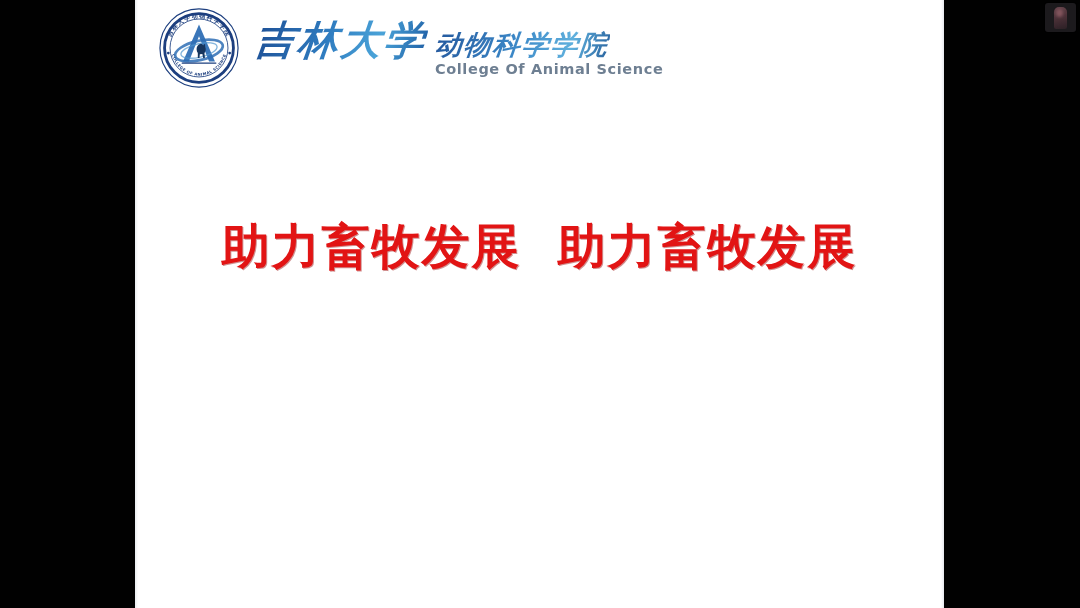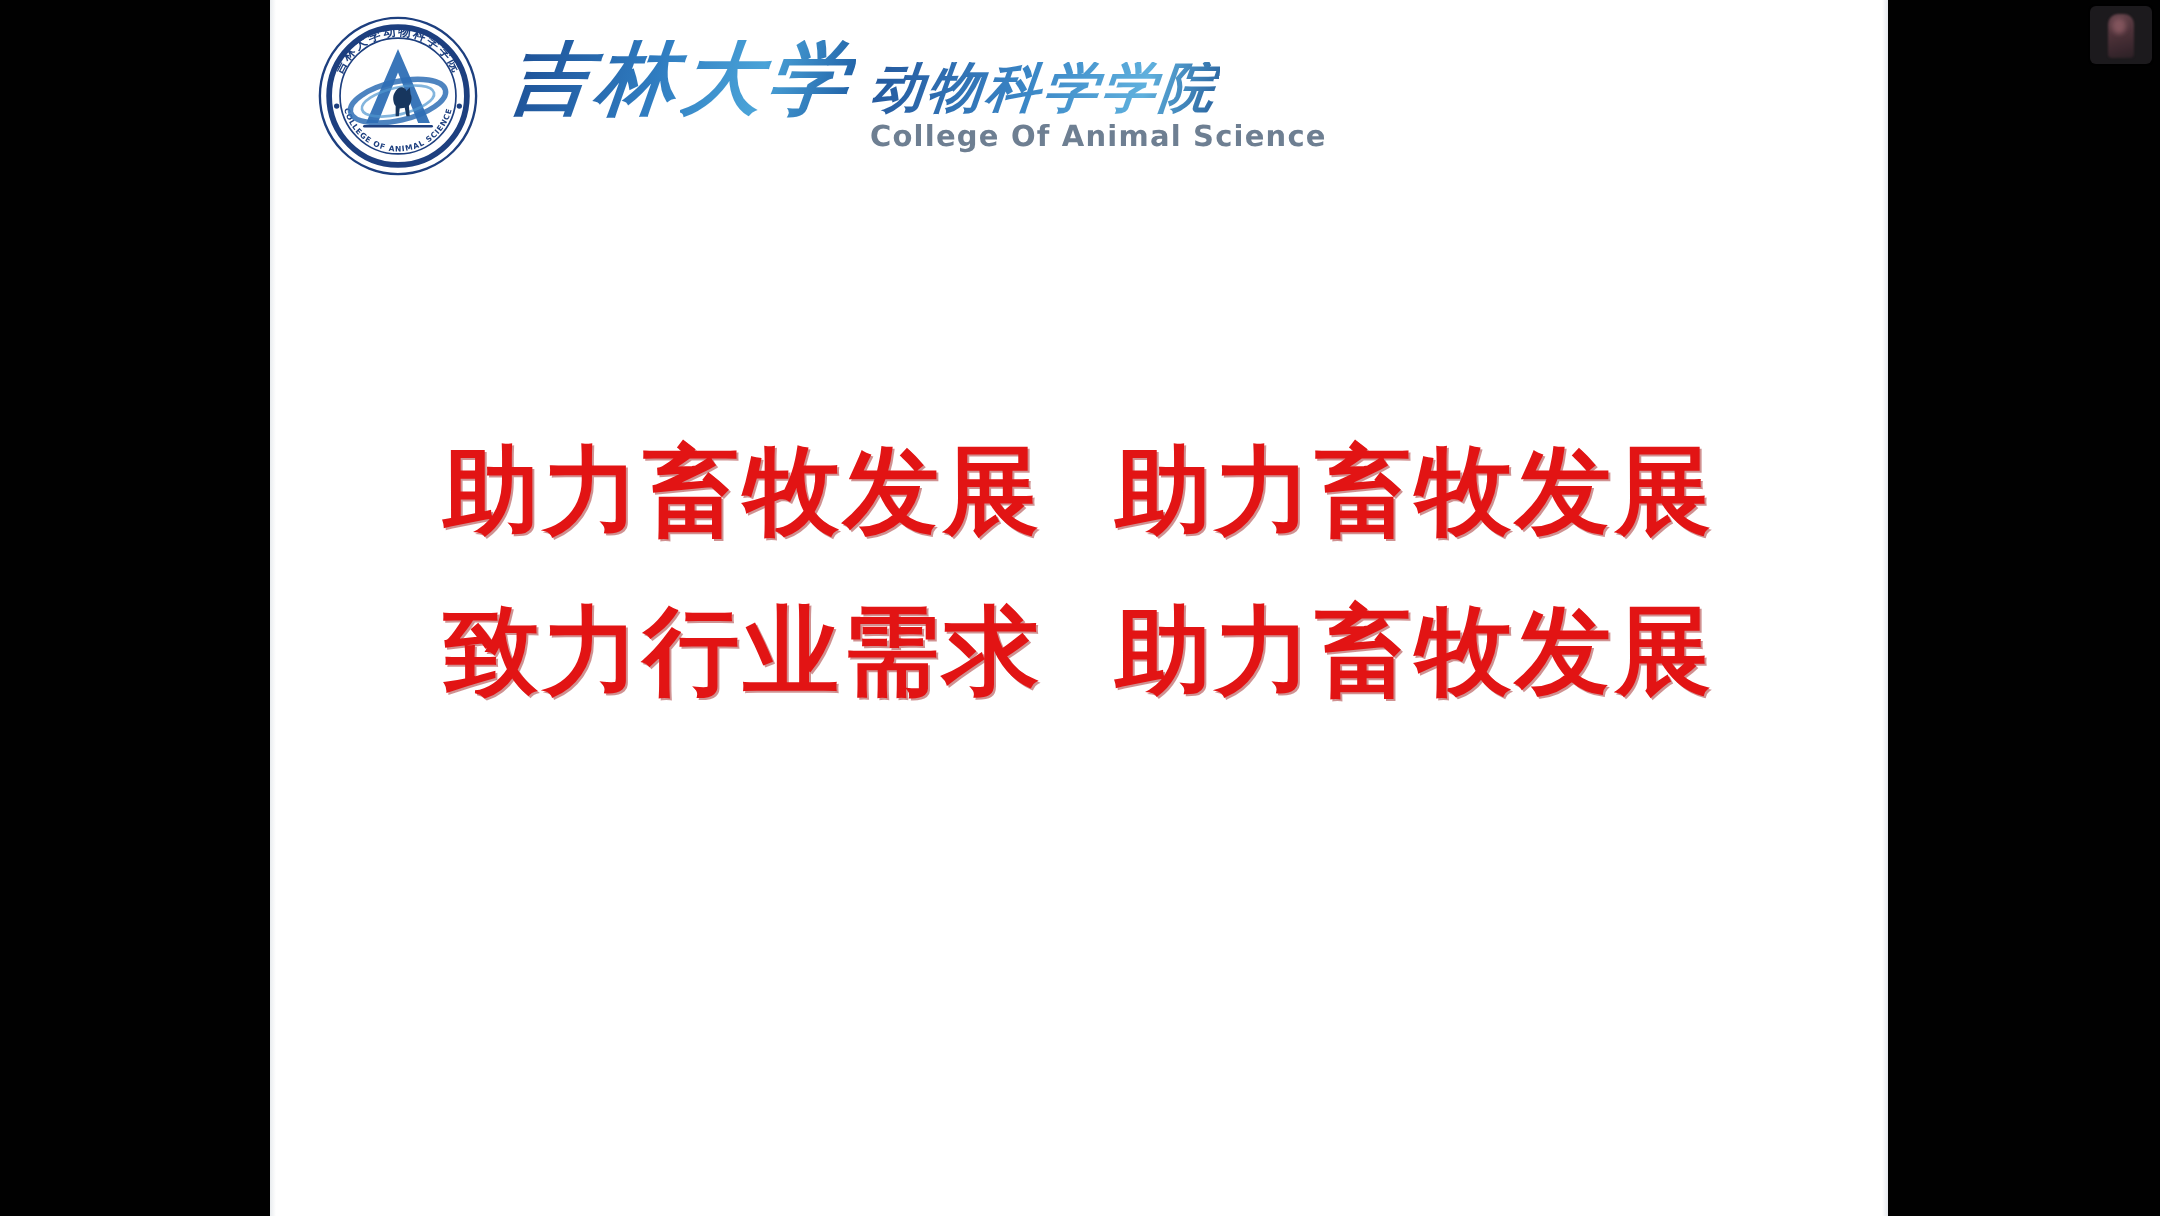--- a/index.html
+++ b/index.html
@@ -247,23 +247,20 @@
           </div>
         </div>
       </div>
 
     </div>
 
     <div class="slogan">
       <div class="slogan-line">
         <span>助力畜牧发展</span><span class="slogan-gap"></span><span>助力畜牧发展</span>
       </div>
-      <div class="slogan-line">
-        <span>致力行业需求</span><span class="slogan-gap"></span><span>助力畜牧发展</span>
-      </div>
     </div>
 
   </div>
 
   <div class="pip-tile">
     <div class="pip-figure"></div>
     <div class="pip-glow"></div>
   </div>
 
 </div>

